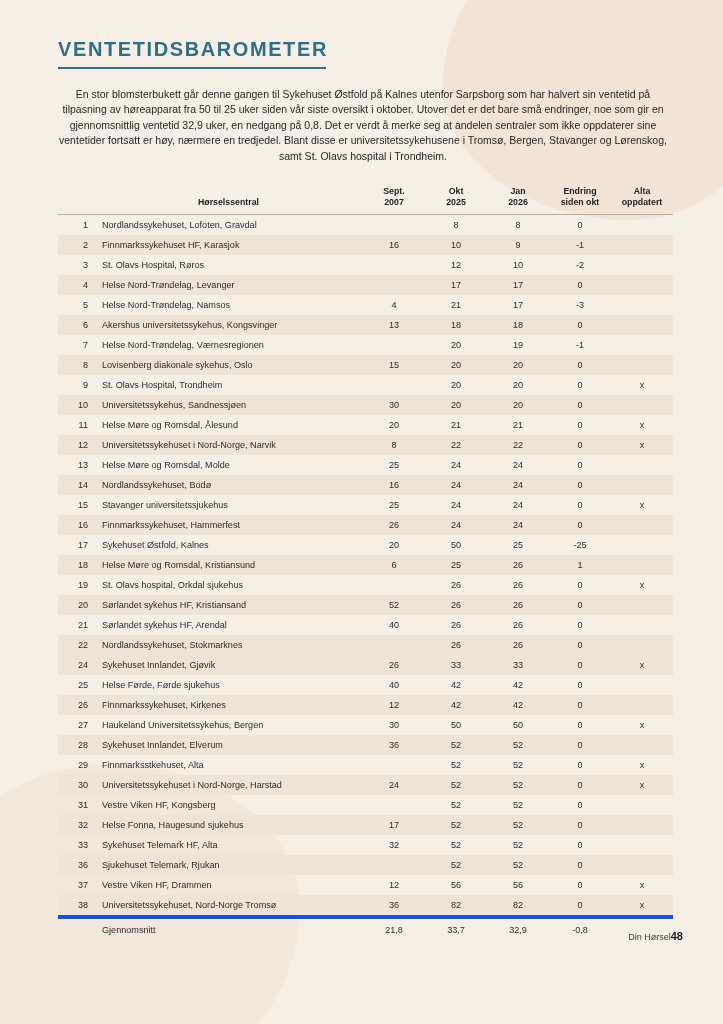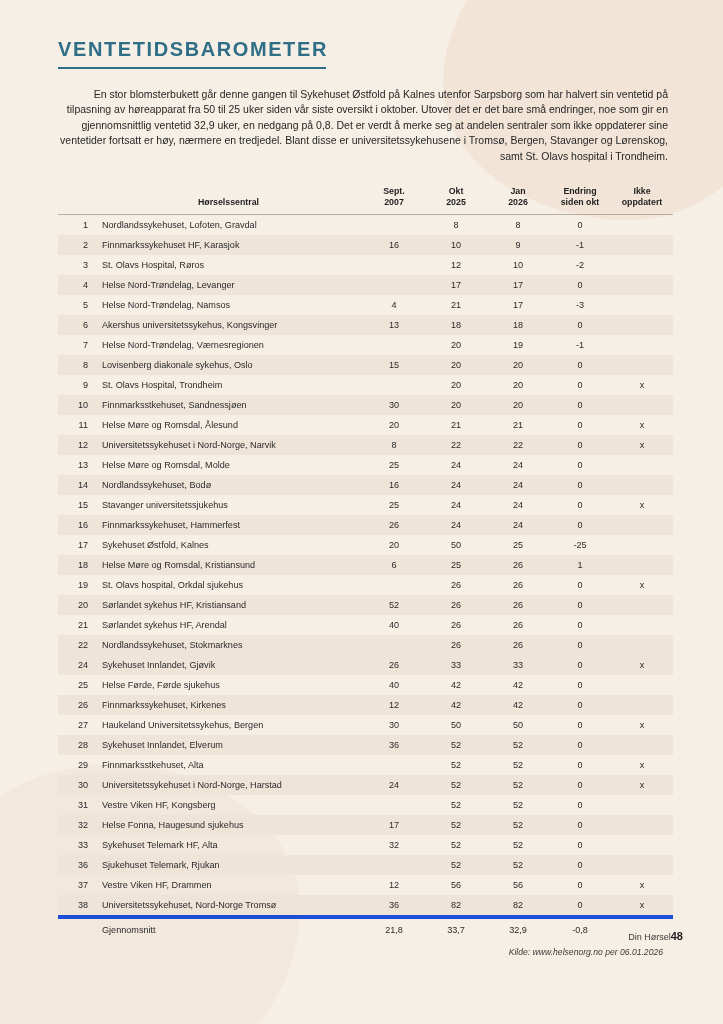--- a/index.html
+++ b/index.html
@@ -59,21 +59,21 @@
     border-top: 2px solid #2e6e86;
     margin: 2px 0 18px 18px;
     width: 268px;
   }
   .intro {
     font-size: 10.5px;
     line-height: 15.4px;
     color: #262626;
     margin: 0 0 18px 18px;
     width: 610px;
-    text-align: right;
+    text-align: center;
   }
   table.barometer {
     border-collapse: collapse;
     width: 615px;
     margin-left: 18px;
     font-size: 9.1px;
   }
   table.barometer th {
     font-weight: bold;
     font-size: 8.8px;
@@ -171,21 +171,21 @@
           </th>
           <th>
             <span class="colhead-sub">Jan</span>
             <span class="colhead-sub">2026</span>
           </th>
           <th>
             <span class="colhead-sub">Endring</span>
             <span class="colhead-sub">siden okt</span>
           </th>
           <th>
-            <span class="colhead-sub">Ikke</span>
+            <span class="colhead-sub">Alta</span>
             <span class="colhead-sub">oppdatert</span>
           </th>
         </tr>
       </thead>
       <tbody id="table-body">
           <tr>
             <td class="c-num">1</td>
             <td class="c-name">Nordlandssykehuset, Lofoten, Gravdal</td>
             <td class="c-val"></td>
             <td class="c-val">8</td>
@@ -260,21 +260,21 @@
             <td class="c-num">9</td>
             <td class="c-name">St. Olavs Hospital, Trondheim</td>
             <td class="c-val"></td>
             <td class="c-val">20</td>
             <td class="c-val">20</td>
             <td class="c-val">0</td>
             <td class="c-mark">x</td>
           </tr>
           <tr class="shade">
             <td class="c-num">10</td>
-            <td class="c-name">Finnmarksstkehuset, Sandnessjøen</td>
+            <td class="c-name">Universitetssykehus, Sandnessjøen</td>
             <td class="c-val">30</td>
             <td class="c-val">20</td>
             <td class="c-val">20</td>
             <td class="c-val">0</td>
             <td class="c-mark"></td>
           </tr>
           <tr>
             <td class="c-num">11</td>
             <td class="c-name">Helse Møre og Romsdal, Ålesund</td>
             <td class="c-val">20</td>
@@ -504,20 +504,19 @@
             <td class="c-name">Gjennomsnitt</td>
             <td class="c-val">21,8</td>
             <td class="c-val">33,7</td>
             <td class="c-val">32,9</td>
             <td class="c-val">-0,8</td>
             <td class="c-mark"></td>
           </tr>
         </tbody>
     </table>
 
-    <div class="source">Kilde: www.helsenorg.no per 06.01.2026</div>
 
   </div>
 
   <div class="footer">
     <span>Din Hørsel</span><span class="pagenum">48</span>
   </div>
 </div>
 
 </body></html>

